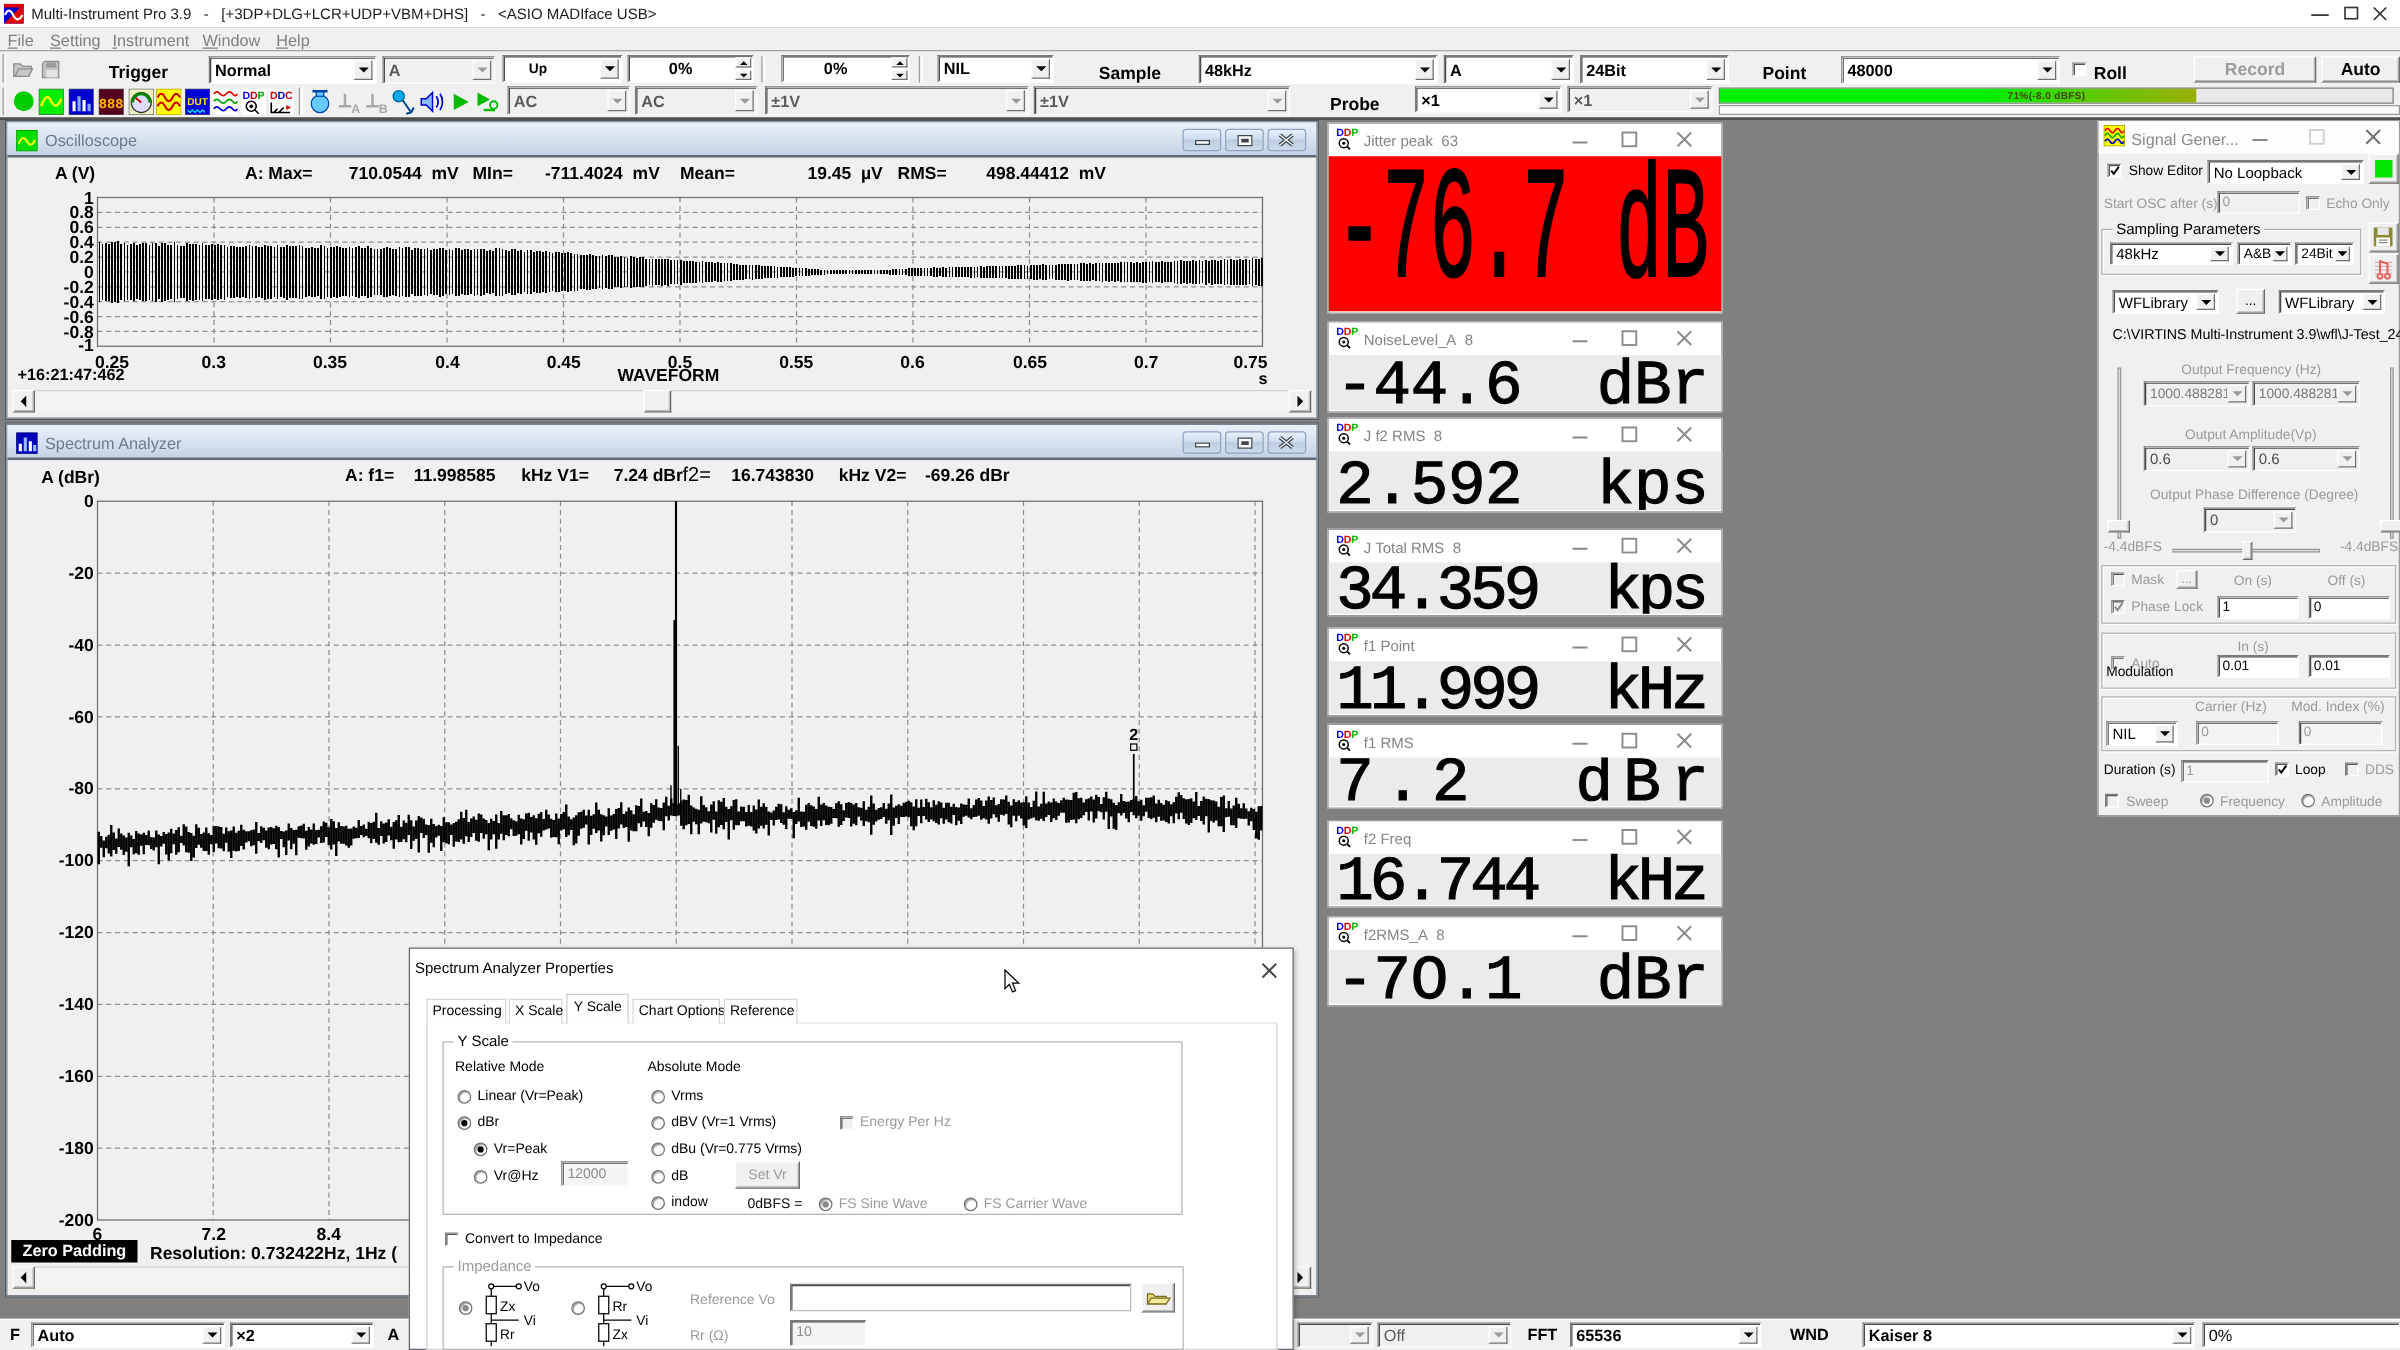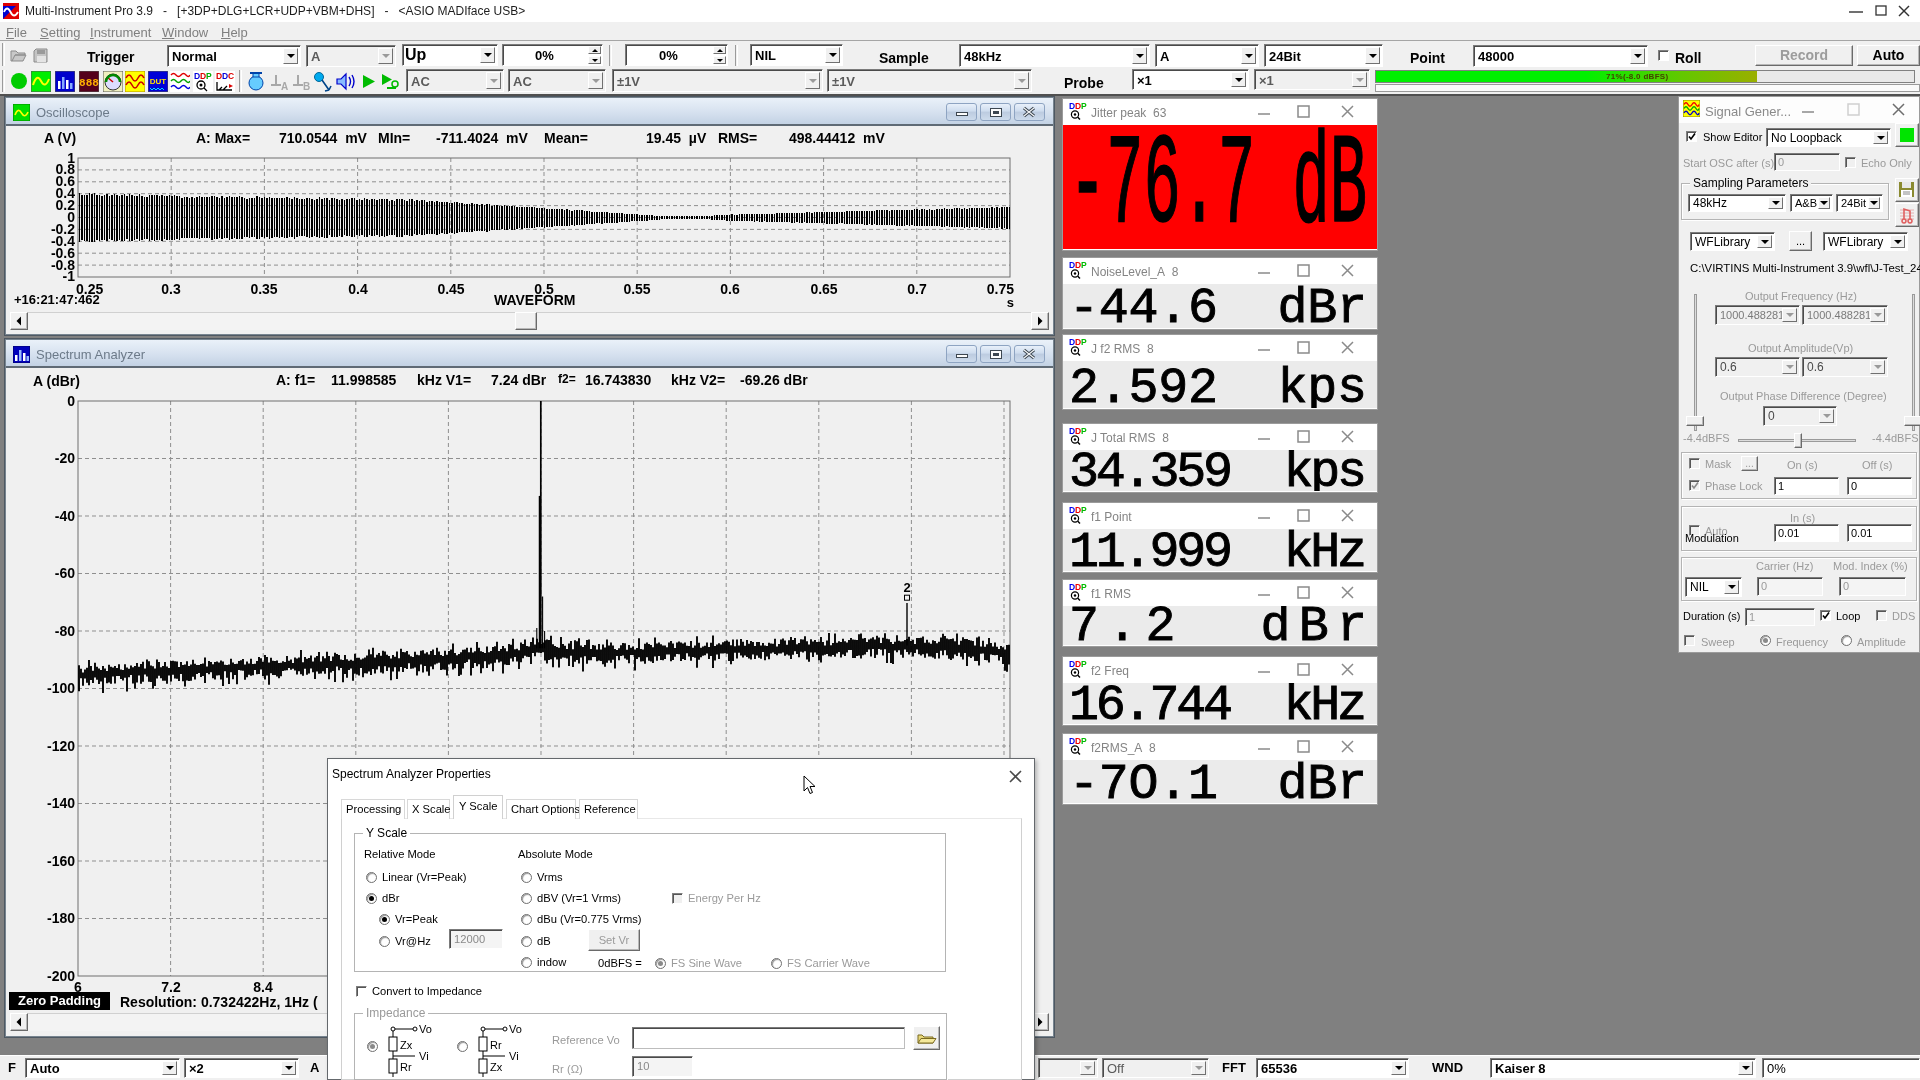--- a/index.html
+++ b/index.html
@@ -43,21 +43,21 @@
       <span style="display:inline-block;width:0;height:0;border-left:4px solid transparent;border-right:4px solid transparent;border-top:4px solid #000;vertical-align:middle"></span>
     </div>
   </div>
 <div class="ab sunk" style="left:306px;top:45px;width:90px;height:22px;background:#f0f0f0">
     <div style="position:absolute;left:4px;top:50%;transform:translateY(-50%);font-size:13px;font-weight:bold;color:#5a5a5a;white-space:nowrap">A</div>
     <div style="position:absolute;right:2px;top:2px;bottom:2px;width:15px;background:#f0f0f0;border:1px solid;border-color:#fff #707070 #707070 #fff;display:flex;align-items:center;justify-content:center">
       <span style="display:inline-block;width:0;height:0;border-left:4px solid transparent;border-right:4px solid transparent;border-top:4px solid #9a9a9a;vertical-align:middle"></span>
     </div>
   </div>
 <div class="ab sunk" style="left:402px;top:44px;width:96px;height:22px;background:#fff">
-    <div style="position:absolute;left:2px;top:50%;transform:translateY(-50%);font-size:16px;font-weight:bold;color:#000;white-space:nowrap">Up</div>
+    <div style="position:absolute;left:20px;top:50%;transform:translateY(-50%);font-size:11px;font-weight:bold;color:#000;white-space:nowrap">Up</div>
     <div style="position:absolute;right:2px;top:2px;bottom:2px;width:15px;background:#f0f0f0;border:1px solid;border-color:#fff #707070 #707070 #fff;display:flex;align-items:center;justify-content:center">
       <span style="display:inline-block;width:0;height:0;border-left:4px solid transparent;border-right:4px solid transparent;border-top:4px solid #000;vertical-align:middle"></span>
     </div>
   </div>
 <div class="ab sunk" style="left:502px;top:44px;width:101px;height:22px;background:#fff">
     <div style="position:absolute;left:0;right:16px;top:50%;transform:translateY(-50%);text-align:center;font-weight:bold;font-size:13px">0%</div>
     <div style="position:absolute;right:1px;top:1px;width:13px;height:8px;background:#f0f0f0;border:1px solid;border-color:#fff #707070 #707070 #fff;text-align:center"><span style="display:inline-block;width:0;height:0;border-left:3px solid transparent;border-right:3px solid transparent;border-bottom:3px solid #000;vertical-align:top;margin-top:2px"></span></div>
     <div style="position:absolute;right:1px;bottom:1px;width:13px;height:8px;background:#f0f0f0;border:1px solid;border-color:#fff #707070 #707070 #fff;text-align:center"><span style="display:inline-block;width:0;height:0;border-left:3px solid transparent;border-right:3px solid transparent;border-top:3px solid #000;vertical-align:top;margin-top:2px"></span></div>
   </div>
 <div class="ab" style="left:609px;top:45px;width:3px;height:21px;border-left:1px solid #9a9a9a;border-right:1px solid #fff"></div>
@@ -327,21 +327,21 @@
     <svg width="29" height="16" style="position:absolute;left:0;top:0">
       <path d="M9 4 L19 12 M19 4 L9 12" stroke="#3a444e" stroke-width="3.2"></path>
       <path d="M9 4 L19 12 M19 4 L9 12" stroke="#f4f6f8" stroke-width="1.2"></path>
     </svg>
   </div>
 <div class="ab" style="left:33px;top:373px;font-weight:bold;font-size:14px">A (dBr)</div>
 <div class="ab" style="left:276px;top:372px;font-weight:bold;font-size:14px">A: f1=</div>
 <div class="ab" style="left:331px;top:372px;font-weight:bold;font-size:14px">11.998585</div>
 <div class="ab" style="left:417px;top:372px;font-weight:bold;font-size:14px">kHz V1=</div>
 <div class="ab" style="left:491px;top:372px;font-weight:bold;font-size:14px">7.24 dBr</div>
-<div class="ab" style="left:558px;top:372px;font-weight:bold;font-size:12px">f2=</div>
+<div class="ab" style="left:546px;top:372px;font-weight:normal;font-size:16px">f2=</div>
 <div class="ab" style="left:585px;top:372px;font-weight:bold;font-size:14px">16.743830</div>
 <div class="ab" style="left:671px;top:372px;font-weight:bold;font-size:14px">kHz V2=</div>
 <div class="ab" style="left:740px;top:372px;font-weight:bold;font-size:14px">-69.26 dBr</div>
 <svg class="ab" style="left:6px;top:392px" width="1047" height="620">
     <path d="M72 66.5H1004 M72 124.0H1004 M72 181.5H1004 M72 239.0H1004 M72 296.5H1004 M72 354.0H1004 M72 411.5H1004 M72 469.0H1004 M72 526.5H1004 M164.6 9V584.0 M257.2 9V584.0 M349.8 9V584.0 M442.4 9V584.0 M535.0 9V584.0 M627.6 9V584.0 M720.2 9V584.0 M812.8 9V584.0 M905.4 9V584.0 M998.0 9V584.0" stroke="#8f8f8f" stroke-width="1" fill="none" stroke-dasharray="4,3"></path>
     <rect x="72" y="9" width="932" height="575.0" fill="none" stroke="#6e6e6e"></rect>
     <path d="M73 273.3V299.3 M75 276.8V286.2 M77 280.4V293.7 M79 277.4V286.6 M81 275.8V290.7 M83 267.9V293.2 M85 274.0V288.0 M87 278.8V290.9 M89 270.8V285.5 M91 274.8V287.7 M93 276.4V292.0 M95 277.9V289.4 M97 274.1V301.0 M99 276.4V285.8 M101 279.1V291.3 M103 272.7V290.5 M105 274.8V291.8 M107 275.5V284.5 M109 274.1V291.4 M111 275.9V283.9 M113 272.3V284.1 M115 277.6V287.1 M117 277.9V288.4 M119 272.3V285.8 M121 275.6V299.4 M123 276.8V285.2 M125 273.6V283.0 M127 275.2V291.6 M129 274.0V296.4 M131 271.0V290.6 M133 274.7V283.4 M135 271.9V291.8 M137 269.7V289.7 M139 276.5V282.4 M141 267.4V284.4 M143 269.2V289.7 M145 273.5V290.1 M147 274.3V296.8 M149 276.5V293.9 M151 267.4V286.4 M153 270.1V283.8 M155 275.2V286.2 M157 273.9V288.7 M159 269.9V288.7 M161 274.5V291.8 M163 275.9V283.4 M165 268.9V289.5 M167 268.8V282.8 M169 269.2V286.5 M171 269.5V286.7 M173 275.0V288.9 M175 270.0V282.1 M177 273.0V289.3 M179 272.4V294.4 M181 269.2V288.5 M183 274.1V289.1 M185 272.5V288.7 M187 267.8V284.8 M189 271.7V287.5 M191 273.0V282.0 M193 272.9V280.9 M195 272.1V285.0 M197 271.5V284.1 M199 265.5V291.0 M201 274.4V280.9 M203 269.0V282.3 M205 270.1V280.2 M207 272.3V286.2 M209 269.9V287.4 M211 269.5V283.6 M213 270.6V283.2 M215 268.6V287.4 M217 269.6V293.9 M219 272.8V279.2 M221 273.1V285.7 M223 272.4V292.0 M225 266.8V280.3 M227 270.4V287.3 M229 272.0V282.9 M231 271.7V292.2 M233 268.9V278.1 M235 268.3V278.5 M237 267.0V278.8 M239 272.5V287.7 M241 269.6V285.2 M243 271.5V282.8 M245 266.7V283.8 M247 271.9V283.2 M249 271.8V277.9 M251 268.9V282.3 M253 265.1V282.0 M255 266.2V277.5 M257 269.8V284.0 M259 263.1V287.6 M261 264.9V283.6 M263 270.4V292.8 M265 265.7V281.2 M267 268.8V282.9 M269 269.1V283.0 M271 268.5V284.4 M273 271.0V286.2 M275 270.8V284.3 M277 269.2V278.9 M279 270.1V278.6 M281 263.9V278.3 M283 268.8V276.0 M285 267.5V277.8 M287 270.9V276.7 M289 265.4V278.6 M291 266.4V282.6 M293 265.4V279.2 M295 258.1V282.2 M297 270.3V283.7 M299 265.0V276.7 M301 266.7V282.7 M303 266.0V281.5 M305 263.4V276.4 M307 269.4V280.2 M309 265.5V287.0 M311 264.1V279.6 M313 259.9V281.7 M315 269.4V281.5 M317 264.3V279.3 M319 266.2V281.7 M321 259.7V275.9 M323 264.1V287.2 M325 269.1V280.6 M327 264.4V279.1 M329 260.7V290.0 M331 262.0V274.4 M333 263.1V278.3 M335 267.6V276.0 M337 268.0V290.2 M339 262.9V282.1 M341 267.2V285.8 M343 268.8V277.9 M345 267.7V276.6 M347 268.7V288.8 M349 261.7V281.8 M351 265.8V282.6 M353 265.8V283.4 M355 267.6V275.9 M357 266.4V285.3 M359 265.4V281.2 M361 263.4V281.6 M363 257.4V279.6 M365 262.3V282.9 M367 255.7V277.0 M369 265.5V281.6 M371 262.7V277.6 M373 261.1V274.3 M375 263.7V280.6 M377 258.8V281.4 M379 259.5V274.3 M381 262.8V278.9 M383 263.9V275.4 M385 266.4V288.2 M387 263.0V279.6 M389 264.7V275.3 M391 259.5V287.0 M393 266.3V279.6 M395 256.8V274.9 M397 260.1V280.1 M399 260.2V275.9 M401 259.1V277.0 M403 262.6V271.3 M405 264.2V276.8 M407 264.9V276.6 M409 259.7V275.4 M411 262.7V283.5 M413 263.3V279.2 M415 258.8V272.5 M417 258.2V280.5 M419 261.5V274.0 M421 260.2V279.6 M423 262.5V283.7 M425 259.0V274.5 M427 257.6V277.3 M429 263.1V272.4 M431 255.8V271.6 M433 259.6V270.8 M435 262.9V278.1 M437 263.9V277.5 M439 258.8V277.7 M441 262.8V283.4 M443 259.1V272.4 M445 257.5V271.4 M447 251.6V277.6 M449 261.1V276.2 M451 263.3V272.0 M453 262.0V284.1 M455 260.2V282.7 M457 257.7V276.5 M459 257.4V271.0 M461 255.7V270.1 M463 260.3V267.6 M465 255.7V283.5 M467 260.6V276.0 M469 259.3V271.0 M471 249.9V274.3 M473 255.7V272.3 M475 259.3V281.2 M477 260.1V276.2 M479 261.1V269.2 M481 254.6V276.0 M483 260.3V272.5 M485 259.1V271.5 M487 255.1V279.2 M489 254.3V270.7 M491 249.7V267.5 M493 259.1V270.4 M495 257.1V269.6 M497 253.9V281.4 M499 256.2V272.4 M501 259.3V273.0 M503 252.1V272.9 M505 252.8V266.5 M507 246.8V269.5 M509 257.3V265.1 M511 256.8V269.6 M513 258.3V276.9 M515 250.5V270.2 M517 252.0V266.2 M519 247.4V263.8 M521 254.0V264.7 M523 254.4V264.9 M525 249.9V272.1 M527 245.4V261.0 M529 252.5V264.3 M531 246.8V260.4 M533 250.3V260.8 M535 252.0V261.0 M537 250.5V260.3 M539 248.3V268.5 M541 247.6V271.4 M543 247.9V268.1 M545 243.8V267.2 M547 252.3V275.3 M549 254.0V265.3 M551 254.9V267.4 M553 255.8V275.4 M555 244.9V266.8 M557 251.9V265.4 M559 253.7V265.8 M561 256.9V266.5 M563 251.6V273.9 M565 248.9V263.7 M567 257.2V274.9 M569 248.2V269.7 M571 249.3V267.9 M573 246.3V271.4 M575 253.4V265.5 M577 255.1V279.6 M579 252.9V264.2 M581 247.9V271.8 M583 247.4V268.2 M585 257.1V268.2 M587 253.1V264.9 M589 253.4V265.0 M591 257.6V269.2 M593 251.9V268.6 M595 257.6V269.1 M597 252.4V272.3 M599 255.6V274.7 M601 247.5V270.7 M603 253.4V268.5 M605 250.6V270.8 M607 253.5V267.7 M609 257.1V276.4 M611 258.0V263.9 M613 256.3V268.3 M615 253.3V264.0 M617 250.9V263.6 M619 251.3V266.4 M621 257.7V267.8 M623 252.9V271.2 M625 255.8V263.0 M627 254.6V263.1 M629 257.5V278.6 M631 256.1V267.1 M633 246.2V265.2 M635 257.1V269.5 M637 257.4V269.2 M639 251.8V271.8 M641 250.4V265.3 M643 252.1V268.7 M645 253.1V269.4 M647 255.2V270.9 M649 245.4V264.4 M651 251.5V268.8 M653 250.4V264.1 M655 252.3V268.0 M657 253.4V268.2 M659 253.6V267.0 M661 255.2V262.4 M663 250.5V262.6 M665 248.9V269.3 M667 251.4V267.9 M669 256.1V264.8 M671 250.4V262.0 M673 249.6V262.3 M675 250.4V269.1 M677 251.6V267.0 M679 250.4V268.1 M681 253.8V261.3 M683 254.1V264.4 M685 248.9V268.8 M687 255.8V265.0 M689 253.4V265.8 M691 244.3V275.8 M693 250.7V267.8 M695 255.8V265.2 M697 254.4V263.8 M699 253.8V263.2 M701 250.4V261.5 M703 255.0V266.9 M705 250.8V264.1 M707 243.6V276.0 M709 253.9V268.6 M711 252.5V262.4 M713 251.3V267.1 M715 252.6V261.6 M717 250.2V261.6 M719 249.3V261.2 M721 248.5V261.7 M723 249.8V268.9 M725 253.2V272.2 M727 247.4V268.9 M729 254.2V260.8 M731 247.6V266.6 M733 253.5V260.8 M735 246.9V263.5 M737 249.7V265.6 M739 253.8V263.5 M741 248.1V265.0 M743 251.7V266.4 M745 249.0V267.6 M747 250.0V262.6 M749 254.1V266.9 M751 250.1V263.6 M753 250.1V265.8 M755 253.4V266.8 M757 251.0V259.9 M759 253.5V268.2 M761 253.9V264.5 M763 250.8V267.2 M765 251.5V261.4 M767 251.7V260.6 M769 246.7V262.0 M771 254.5V263.3 M773 251.9V261.5 M775 247.5V261.4 M777 246.4V260.6 M779 248.4V263.7 M781 252.8V262.6 M783 248.3V263.6 M785 245.1V267.0 M787 248.0V262.7 M789 246.0V259.3 M791 252.2V262.0 M793 251.1V265.3 M795 247.3V259.7 M797 247.5V260.4 M799 244.3V259.2 M801 249.3V267.5 M803 252.4V269.7 M805 247.3V260.5 M807 249.5V265.0 M809 248.1V260.6 M811 249.9V262.8 M813 249.7V268.3 M815 244.9V270.4 M817 250.0V263.5 M819 253.6V262.8 M821 248.6V261.9 M823 241.1V264.2 M825 253.2V264.6 M827 250.9V262.9 M829 241.4V264.8 M831 250.7V261.5 M833 249.2V260.0 M835 249.9V265.6 M837 246.8V262.5 M839 249.2V263.9 M841 250.4V260.5 M843 248.1V258.1 M845 246.1V258.1 M847 247.5V266.1 M849 247.7V265.9 M851 248.0V263.9 M853 242.2V263.5 M855 241.6V266.5 M857 246.6V263.3 M859 246.1V262.4 M861 250.0V260.1 M863 247.4V257.6 M865 246.6V264.4 M867 245.2V257.1 M869 247.5V265.9 M871 243.7V262.8 M873 245.6V256.9 M875 251.1V257.7 M877 245.8V263.5 M879 241.3V257.3 M881 246.7V271.1 M883 247.3V261.1 M885 250.1V271.0 M887 251.9V271.9 M889 249.7V258.5 M891 243.2V260.3 M893 248.8V258.3 M895 249.4V262.8 M897 249.2V265.7 M899 247.9V257.5 M901 246.9V260.1 M903 244.8V262.5 M905 248.9V260.5 M907 247.7V264.5 M909 252.1V260.9 M911 246.1V257.4 M913 246.1V262.3 M915 245.8V263.4 M917 244.4V262.2 M919 250.7V265.7 M921 247.7V261.4 M923 250.4V264.5 M925 251.8V264.4 M927 248.2V265.5 M929 249.0V266.7 M931 251.3V260.9 M933 249.7V266.5 M935 245.4V258.7 M937 241.8V263.3 M939 243.9V258.2 M941 246.6V263.2 M943 247.3V266.7 M945 247.1V267.9 M947 246.6V266.4 M949 249.2V262.5 M951 241.5V263.9 M953 252.7V260.8 M955 248.8V264.7 M957 245.2V267.5 M959 247.0V261.0 M961 247.1V273.9 M963 248.1V264.8 M965 248.4V265.9 M967 249.1V264.4 M969 253.4V268.9 M971 245.6V268.9 M973 244.4V273.6 M975 254.6V261.8 M977 248.7V261.4 M979 254.7V268.1 M981 252.3V268.2 M983 246.1V270.4 M985 250.9V262.5 M987 254.5V262.9 M989 250.5V263.2 M991 254.7V263.0 M993 256.9V268.4 M995 254.1V264.9 M997 255.2V272.0 M999 257.4V278.8 M1001 253.0V279.8 M1003 252.7V272.4" stroke="#000" stroke-width="1.9" fill="none"></path>
     <path d="M534.8 9 V256.2" stroke="#000" stroke-width="1.7"></path>
     <path d="M533.4 103.9 V256.2" stroke="#000" stroke-width="1.3"></path>
     <path d="M536.6 204.5 V256.2 M530.8 236.1 V256.2 M538.6 239.0 V256.2" stroke="#000" stroke-width="1.1"></path>

